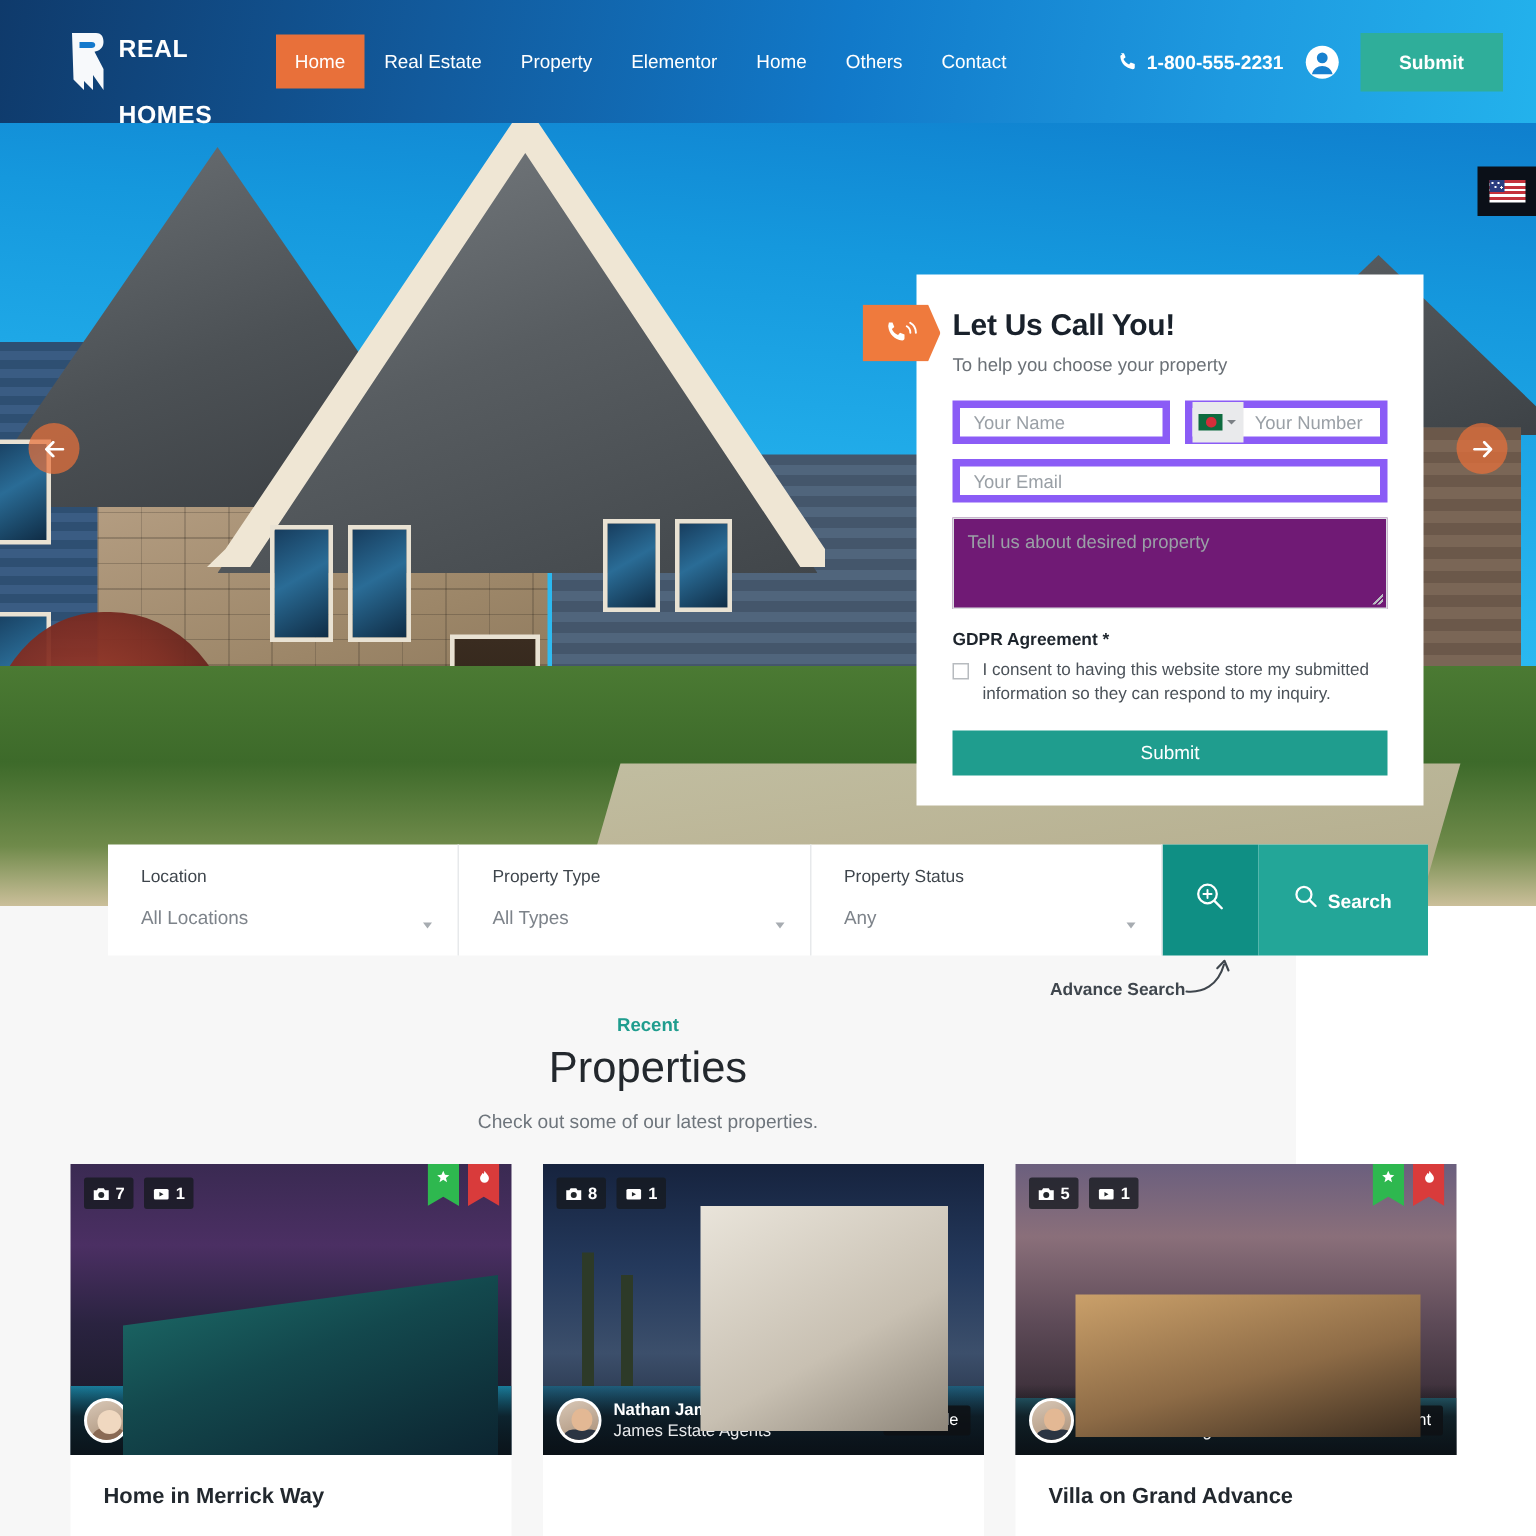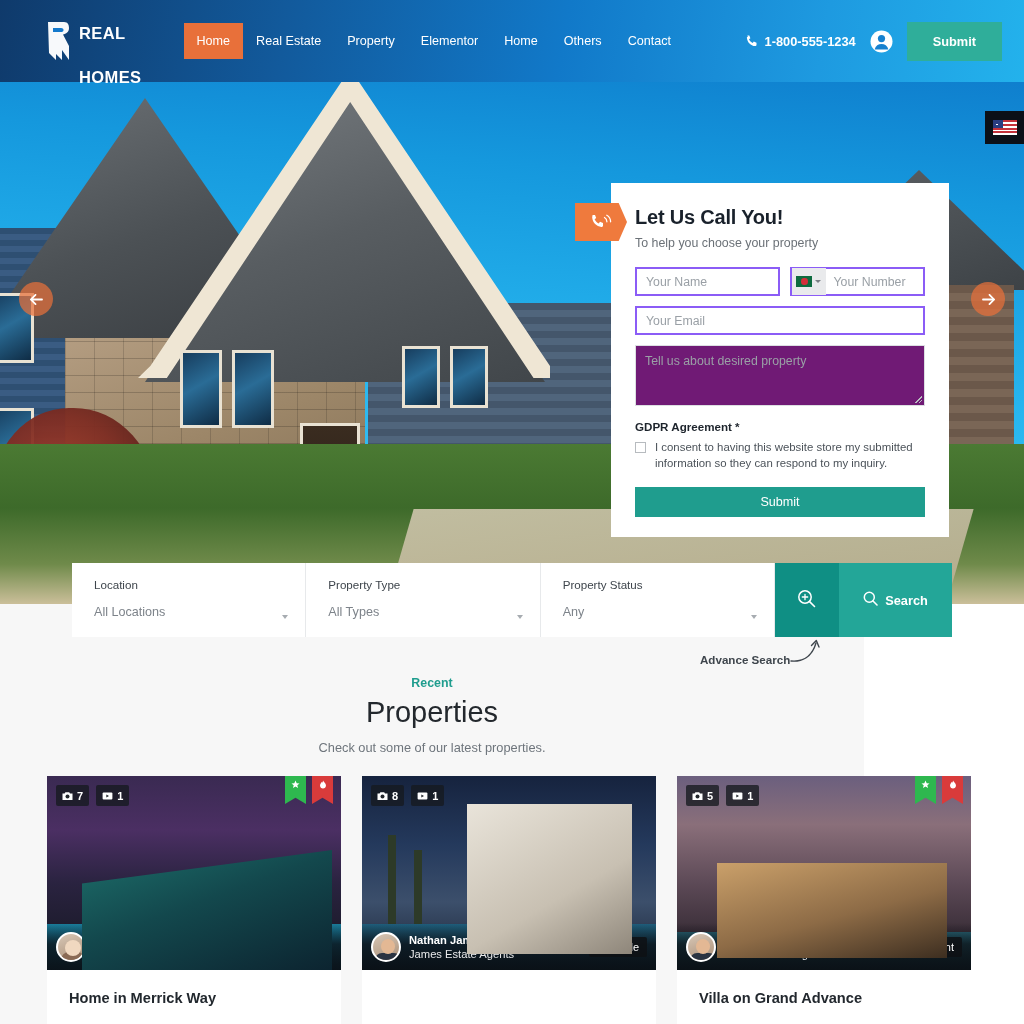--- a/index.html
+++ b/index.html
@@ -128,21 +128,21 @@
   .call-badge {
     position:absolute; left: -36px; top: 20px; width: 52px; height: 38px;
     background:#ef7a3d; display:flex; align-items:center; justify-content:center;
     clip-path: polygon(0 0, 84% 0, 100% 50%, 84% 100%, 0 100%);
   }
   .call-title { font-size: 20px; font-weight: bold; color:#19212b; margin: 23px 0 0 24px; letter-spacing:-.2px;}
   .call-sub { font-size: 12.4px; color:#6b7177; margin: 7px 0 0 24px; }
   .fields { margin: 17px 24px 0 24px; }
   .row { display:flex; gap: 10px; }
   .inp {
-    border: 2px solid #8b5cf6; height: 29px; font-size: 12.3px; color:#9aa0a6;
+    border: 5px solid #8b5cf6; height: 29px; font-size: 12.3px; color:#9aa0a6;
     display:flex; align-items:center; padding: 0 9px; background:#fff; flex:1;
   }
   .inp.phone-inp { padding-left: 0; }
   .flag-sel {
     width: 34px; height: 27px; background:#e9eaec; display:flex; align-items:center;
     justify-content:center; gap:3px; margin-right: 8px; flex: none;
   }
   .mini-flag { width:16px;height:11px;background:#0d6b3f; position:relative;}
   .mini-flag::after{content:"";position:absolute;left:5px;top:2.2px;width:6.5px;height:6.5px;border-radius:50%;background:#d42e3a;}
   .caret-sm { width:0;height:0;border-left:3px solid transparent;border-right:3px solid transparent;border-top:3.5px solid #7b8085;}
@@ -308,21 +308,21 @@
       <div class="nav-item">Contact</div>
     </div>
 
     <div class="header-right">
       <div class="phone">
         <span>
           <svg width="14" height="14" viewBox="0 0 14 14" aria-hidden="true">
             <path d="M2.2 1.5 L4.3 1.5 L5.4 4.2 L4 5.3 C4.7 6.9 6.1 8.3 7.7 9 L8.8 7.6 L11.5 8.7 L11.5 10.8 C11.5 11.6 10.9 12.2 10.1 12.1 C5.6 11.6 2.4 8.4 1.9 3.9 C1.8 3.1 2.4 2.5 3.2 2.5 Z" fill="#ffffff"></path>
           </svg>
         </span>
-        <span>1-800-555-1234</span>
+        <span>1-800-555-2231</span>
       </div>
       <div class="avatar-ic">
         <svg width="23" height="23" viewBox="0 0 23 23" aria-hidden="true">
           <circle cx="11.5" cy="11.5" r="11" fill="#ffffff"></circle>
           <circle cx="11.5" cy="8.6" r="3.6" fill="#1781cf"></circle>
           <path d="M4.6 19.5 C5.6 15.8 8.3 14 11.5 14 C14.7 14 17.4 15.8 18.4 19.5 Z" fill="#1781cf"></path>
         </svg>
       </div>
       <div class="submit-top">Submit</div>
     </div>

